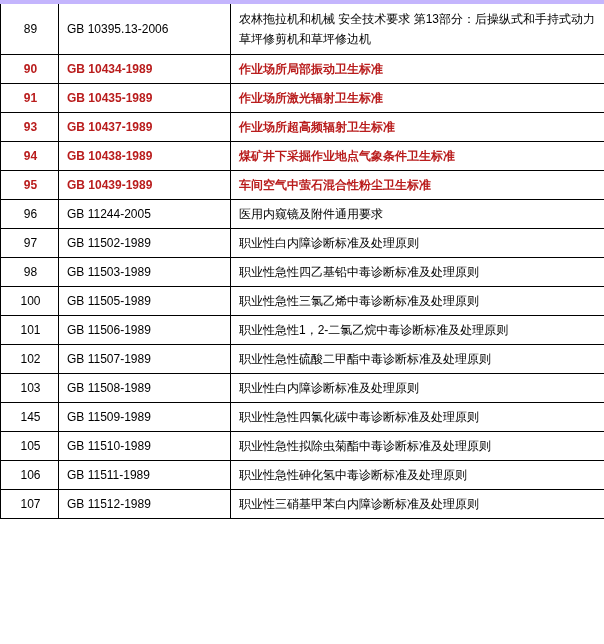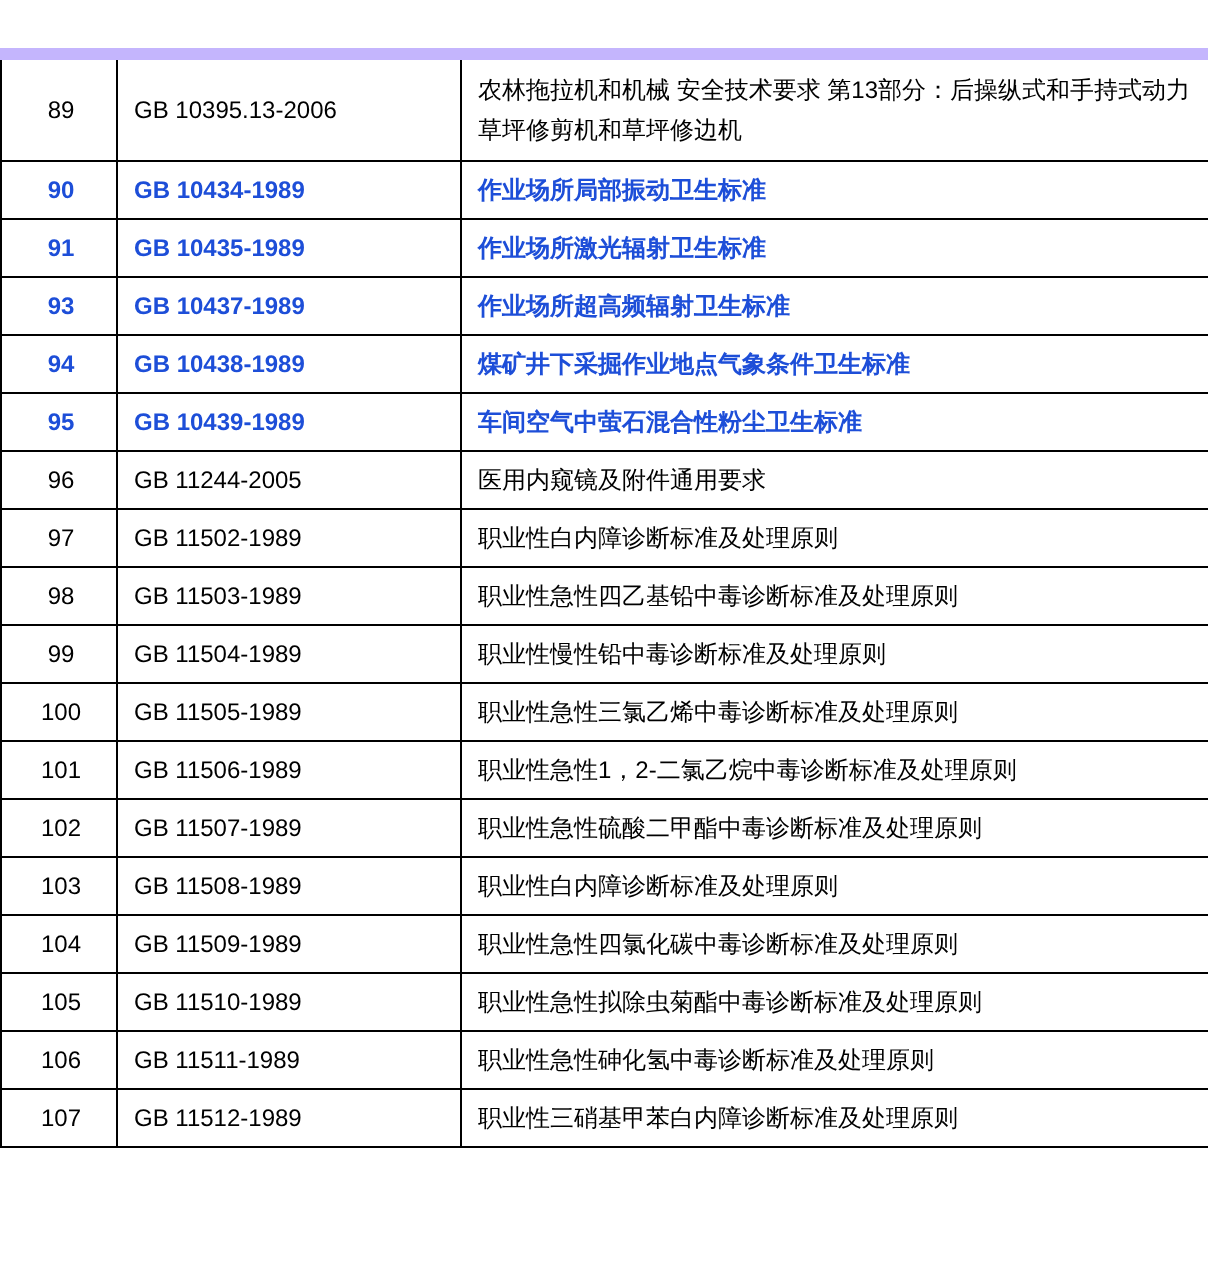--- a/index.html
+++ b/index.html
@@ -18,23 +18,22 @@
     width: 604px;
     height: 644px;
     position: relative;
     background: #ffffff;
     box-sizing: border-box;
   }
   table.std-table {
     border-collapse: collapse;
     width: 604px;
     table-layout: fixed;
-    border-top: 6px solid #c4b5fd;
+    border-top: 4px solid #c4b5fd;
     border-left: 1px solid #000;
-    margin-top: 24px;
   }
   table.std-table td {
     border-right: 1px solid #000;
     border-bottom: 1px solid #000;
     font-size: 12px;
     line-height: 18px;
     padding: 5px 6px 5px 8px;
     vertical-align: middle;
     box-sizing: border-box;
     word-break: break-all;
@@ -49,21 +48,21 @@
     width: 172px;
     text-align: left;
     padding-left: 10px;
   }
   td.col-title {
     width: 374px;
     text-align: left;
     padding-left: 9px;
   }
   tr.highlight td {
-    color: #1d4ed8;
+    color: #b91c1c;
     font-weight: bold;
   }
   tr.tall td {
     line-height: 20px;
   }
 </style>
 </head>
 <body>
 
 <div class="sheet">
@@ -108,46 +107,41 @@
           <td class="col-num">97</td>
           <td class="col-code">GB 11502-1989</td>
           <td class="col-title">职业性白内障诊断标准及处理原则</td>
         </tr>
         <tr>
           <td class="col-num">98</td>
           <td class="col-code">GB 11503-1989</td>
           <td class="col-title">职业性急性四乙基铅中毒诊断标准及处理原则</td>
         </tr>
         <tr>
-          <td class="col-num">99</td>
-          <td class="col-code">GB 11504-1989</td>
-          <td class="col-title">职业性慢性铅中毒诊断标准及处理原则</td>
-        </tr>
-        <tr>
           <td class="col-num">100</td>
           <td class="col-code">GB 11505-1989</td>
           <td class="col-title">职业性急性三氯乙烯中毒诊断标准及处理原则</td>
         </tr>
         <tr>
           <td class="col-num">101</td>
           <td class="col-code">GB 11506-1989</td>
           <td class="col-title">职业性急性1，2-二氯乙烷中毒诊断标准及处理原则</td>
         </tr>
         <tr>
           <td class="col-num">102</td>
           <td class="col-code">GB 11507-1989</td>
           <td class="col-title">职业性急性硫酸二甲酯中毒诊断标准及处理原则</td>
         </tr>
         <tr>
           <td class="col-num">103</td>
           <td class="col-code">GB 11508-1989</td>
           <td class="col-title">职业性白内障诊断标准及处理原则</td>
         </tr>
         <tr>
-          <td class="col-num">104</td>
+          <td class="col-num">145</td>
           <td class="col-code">GB 11509-1989</td>
           <td class="col-title">职业性急性四氯化碳中毒诊断标准及处理原则</td>
         </tr>
         <tr>
           <td class="col-num">105</td>
           <td class="col-code">GB 11510-1989</td>
           <td class="col-title">职业性急性拟除虫菊酯中毒诊断标准及处理原则</td>
         </tr>
         <tr>
           <td class="col-num">106</td>

